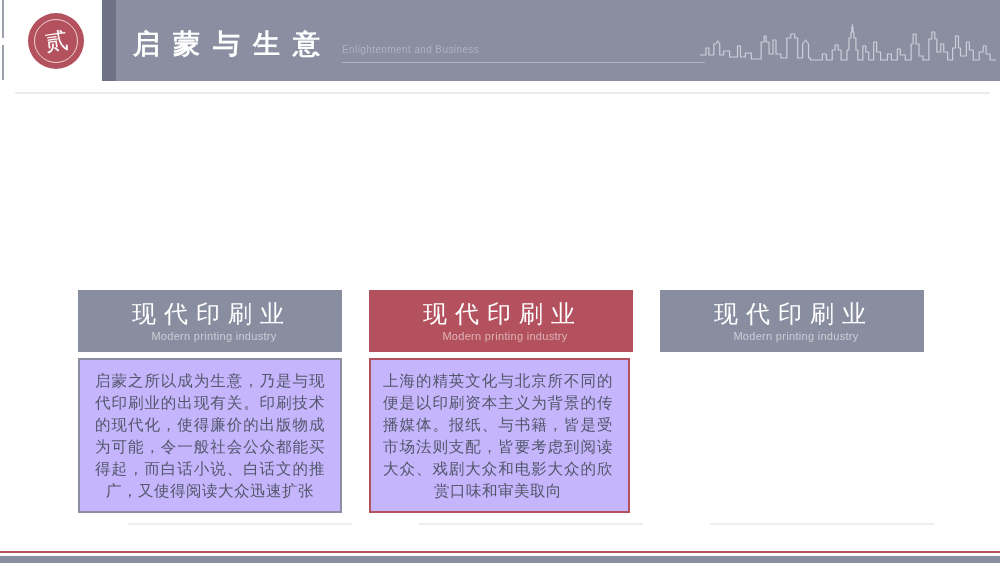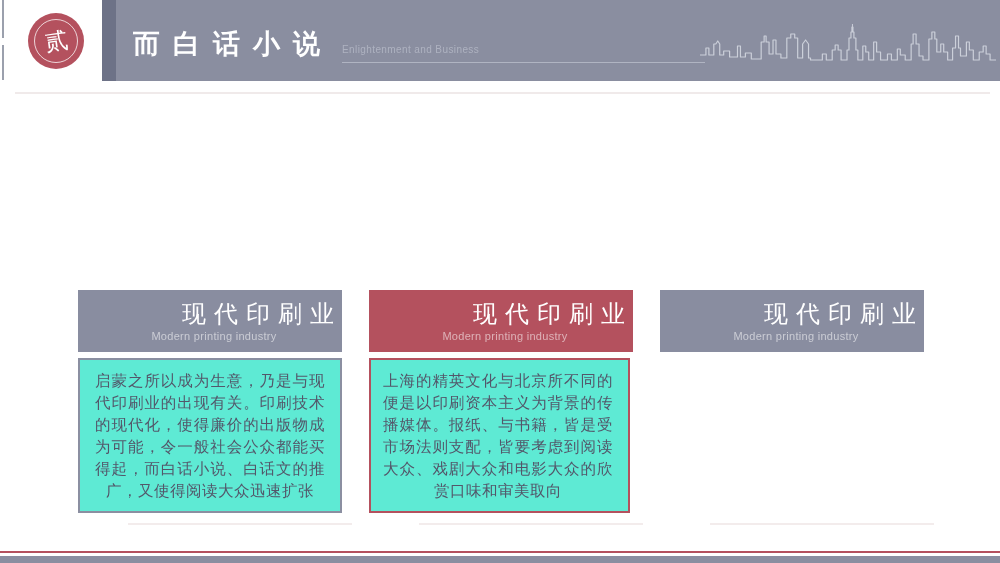--- a/index.html
+++ b/index.html
@@ -38,24 +38,24 @@
   .under-header-rule{position:absolute;left:15px;top:92px;width:975px;height:2px;background:#f0eaea;}
 
   
   .col{position:absolute;top:290px;width:264px;}
   .col.c0{left:78px;} .col.c1{left:369px;} .col.c2{left:660px;}
   .col-header{
     height:62px;background:#898da0;color:#ffffff;text-align:center;
     display:flex;flex-direction:column;justify-content:center;
   }
   .col.accent .col-header{background:#b4515e;}
-  .col-header .zh{font-size:24px;letter-spacing:8px;padding-left:4px;line-height:1.2;text-align:right;}
+  .col-header .zh{font-size:24px;letter-spacing:8px;padding-left:4px;line-height:1.2;}
   .col-header .en{font-size:11px;color:rgba(255,255,255,.55);letter-spacing:.3px;margin-top:2px;margin-left:8px;}
   .col-body{
-    margin-top:6px;height:151px;background:#5eead4;border:2px solid #8b8fa1;
+    margin-top:6px;height:151px;background:#c4b5fd;border:2px solid #8b8fa1;
     display:flex;align-items:center;
     padding:0 15px;box-sizing:content-box;width:230px;
   }
   .col.accent .col-body{border-color:#b4515e;padding-left:12px;}
   .col-body p{
     margin:0;width:100%;color:#53576a;font-size:15.5px;line-height:22px;
     letter-spacing:.5px;text-align:justify;text-align-last:center;
   }
   .col-shadow{position:absolute;top:233px;left:50px;width:224px;height:2px;background:#f3ecec;}
 
@@ -71,21 +71,21 @@
 <div class="edge-line seg1"></div>
 <div class="edge-line seg2"></div>
 
 <div class="logo-box">
   <div class="badge-circle">
     <div class="badge-ring"></div>
     <span class="badge-num">贰</span>
   </div>
 </div>
 
-<div class="slide-title">而白话小说</div>
+<div class="slide-title">启蒙与生意</div>
 <div class="slide-subtitle">Enlightenment and Business</div>
 <div class="subtitle-rule"></div>
 
 <svg class="skyline" viewBox="0 0 300 42" preserveAspectRatio="none">
   <path fill="none" stroke="#ccd0da" stroke-width="1.2" stroke-linejoin="round" d="M0,31 H6 V24 H9 V31 H14 V20 H16 L18,17 20,20 V31 H24 V27 H30 V33 H38 V22 H41 V33 H46 V29 H52 V35 H62 V18 H65 V12 H67 V18 H70 V30 H74 V16 H77 V30 H82 V34 H88 V14 H92 V10 H96 V14 H99 V34 H104 V20 L107,16 110,20 V34 H112 V36 H124 V30 H128 V36 H134 V26 H137 V21 H140 V26 H143 V36 H149 V26 H151 V14 H153 V8 H154 V3 H155 V8 H156 V14 H158 V26 H160 V36 H165 V22 H168 V28 H171 V36 H176 V18 H179 V28 H183 V36 H190 V30 H194 V36 H200 V25 H203 V31 H208 V36 H214 V20 H216 V10 H219 V20 H222 V32 H226 V36 H232 V15 H235 V8 H238 V15 H240 V28 H244 V20 H247 V28 H251 V36 H256 V24 H259 V12 H262 V24 H264 V32 H270 V18 H273 V26 H277 V36 H283 V28 H287 V22 H290 V30 H294 V36 H300"></path>
   <path fill="none" stroke="#ccd0da" stroke-width="1" d="M154.5,3 V0"></path>
 </svg>
 
 <div class="under-header-rule"></div>
 

